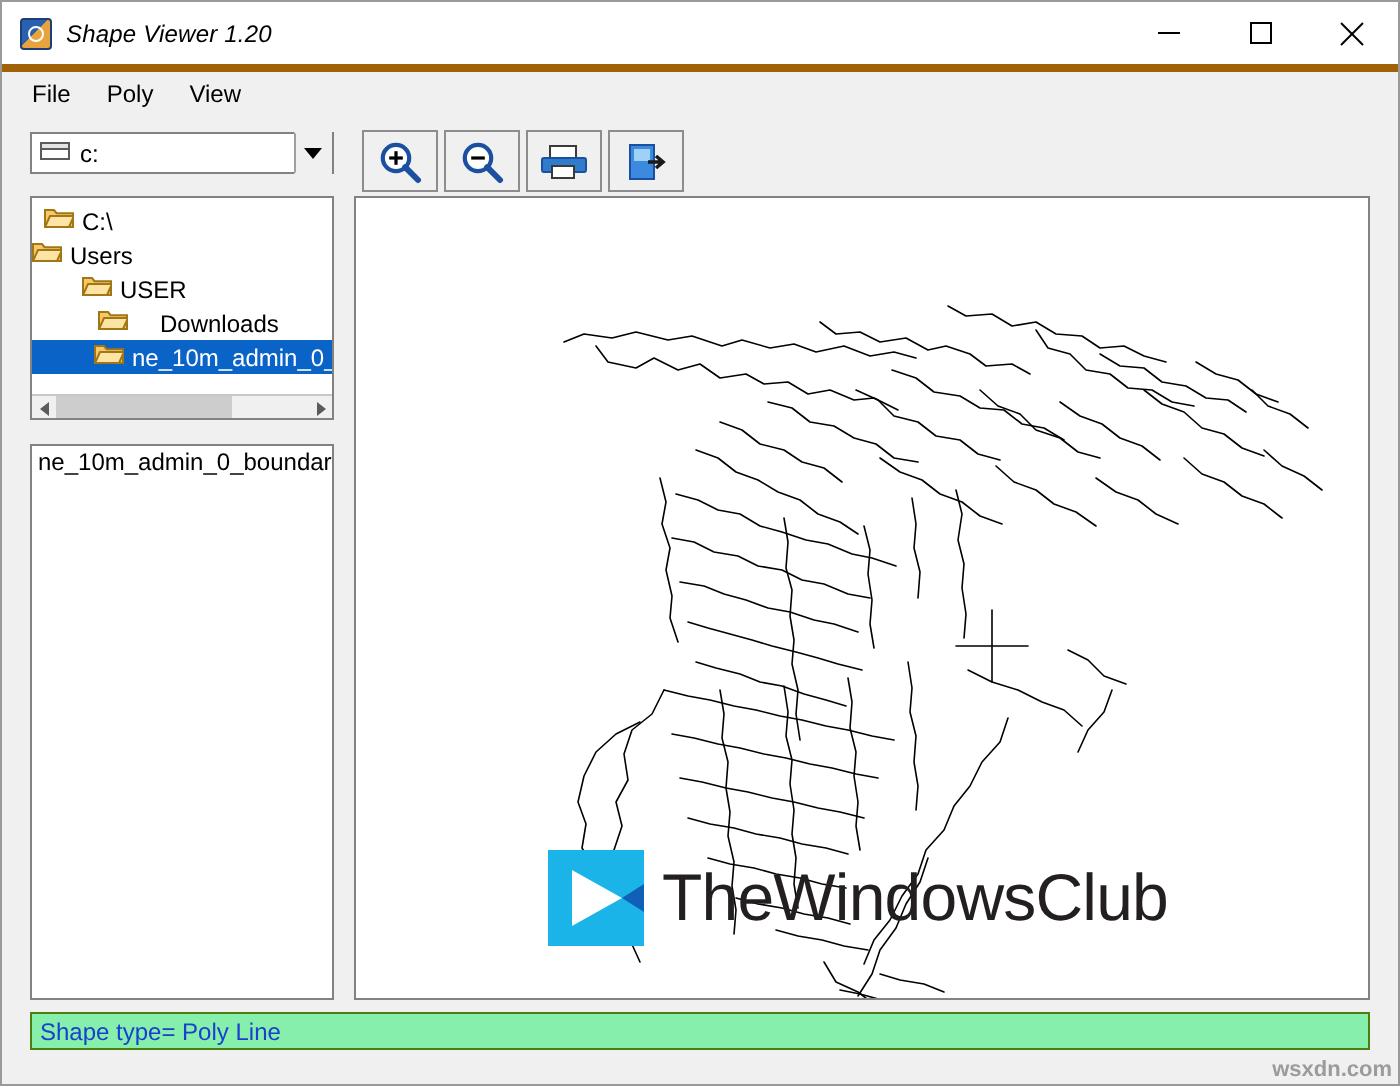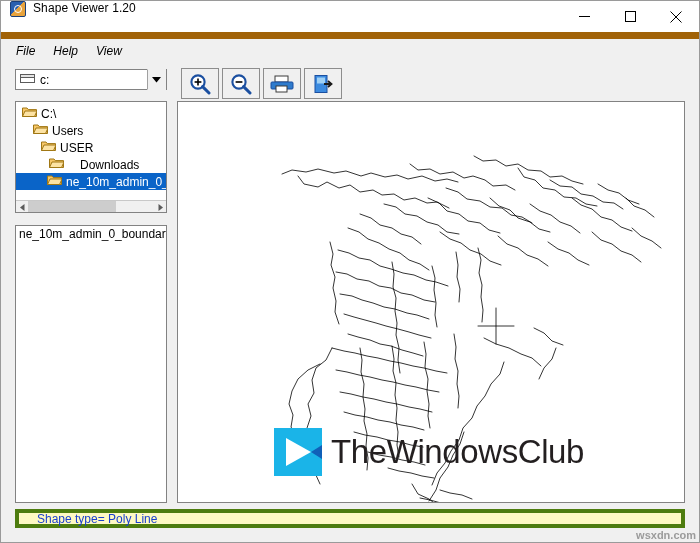--- a/index.html
+++ b/index.html
@@ -25,23 +25,24 @@
     box-sizing: border-box;
     display: flex;
     flex-direction: column;
   }
 
   
   .titlebar {
     height: 31px;
     background: #ffffff;
     display: flex;
-    align-items: flex-start;
+    align-items: center;
     flex: none;
-    border-bottom: 7px solid #a16207;
+    border-bottom: 4px solid #a16207;
+    font-style: italic;
   }
   .app-icon {
     width: 16px; height: 16px;
     margin-left: 9px;
     margin-right: 7px;
     border-radius: 2px;
     background: linear-gradient(135deg, #2a60b0 0%, #2a60b0 45%, #e8a33d 45%, #e8a33d 100%);
     position: relative;
     box-sizing: border-box;
     border: 1px solid #1c3f77;
@@ -67,24 +68,23 @@
     display: flex; align-items: center; justify-content: center;
     background: #ffffff;
   }
   .win-btn svg { display: block; }
 
   
   .menubar {
     height: 22px;
     background: #f0f0f0;
     display: flex;
-    align-items: flex-end;
+    align-items: center;
     padding-left: 6px;
     flex: none;
-    font-style: italic;
   }
   .menu-item {
     padding: 2px 9px 3px 9px;
     font-size: 12px;
     color: #000000;
   }
 
   
   .content {
     flex: 1;
@@ -235,26 +235,26 @@
     font-family: "Liberation Sans", sans-serif;
   }
 
   
   .statusbar {
     position: absolute;
     left: 14px;
     top: 448px;
     width: 670px;
     height: 19px;
-    background: #fef9c3;
-    border: 4px solid #4d7c0f;
-    box-sizing: border-box;
-    display: flex;
-    align-items: center;
-    padding-left: 18px;
+    background: #86efac;
+    border: 1px solid #4d7c0f;
+    box-sizing: border-box;
+    display: flex;
+    align-items: center;
+    padding-left: 4px;
   }
   .status-text {
     font-size: 12px;
     color: #1a3fcf;
   }
 
   .watermark {
     position: absolute;
     right: 3px;
     bottom: 1px;
@@ -286,21 +286,21 @@
         <svg width="12" height="12" viewBox="0 0 12 12">
             <line x1="0.5" y1="0.5" x2="11.5" y2="11.5" stroke="#000" stroke-width="1"></line>
             <line x1="11.5" y1="0.5" x2="0.5" y2="11.5" stroke="#000" stroke-width="1"></line>
           </svg>
       </div>
     </div>
   </div>
 
   <div class="menubar">
     <div class="menu-item">File</div>
-    <div class="menu-item">Help</div>
+    <div class="menu-item">Poly</div>
     <div class="menu-item">View</div>
   </div>
 
   <div class="content">
 
     <div class="drive-combo">
       <span class="folder-ic">
         <svg width="15" height="11" viewBox="0 0 15 11">
           <rect x="0.5" y="1.5" width="14" height="8" fill="#ffffff" stroke="#5b5b5b"></rect>
           <rect x="0.5" y="1.5" width="14" height="3" fill="#e4e4e4" stroke="#5b5b5b"></rect>
@@ -350,21 +350,21 @@
       <div style="padding-top:3px;">
         <div class="tree-row" style="padding-left:6px;">
           <span>
             <svg width="15" height="12" viewBox="0 0 15 12">
                 <path d="M0.5 10.5 V2 h4.5 l1.3 1.6 H14.5 V10.5 z" fill="#f7c768" stroke="#a07714"></path>
                 <path d="M0.5 10.5 L3 5 H15 L12.5 10.5 z" fill="#fde3a4" stroke="#a07714"></path>
               </svg>
           </span>
           <span class="lbl">C:\</span>
         </div>
-        <div class="tree-row" style="padding-left:17px;">
+        <div class="tree-row" style="">
           <span>
             <svg width="15" height="12" viewBox="0 0 15 12">
                 <path d="M0.5 10.5 V2 h4.5 l1.3 1.6 H14.5 V10.5 z" fill="#f7c768" stroke="#a07714"></path>
                 <path d="M0.5 10.5 L3 5 H15 L12.5 10.5 z" fill="#fde3a4" stroke="#a07714"></path>
               </svg>
           </span>
           <span class="lbl">Users</span>
         </div>
         <div class="tree-row" style="padding-left:25px;">
           <span>

